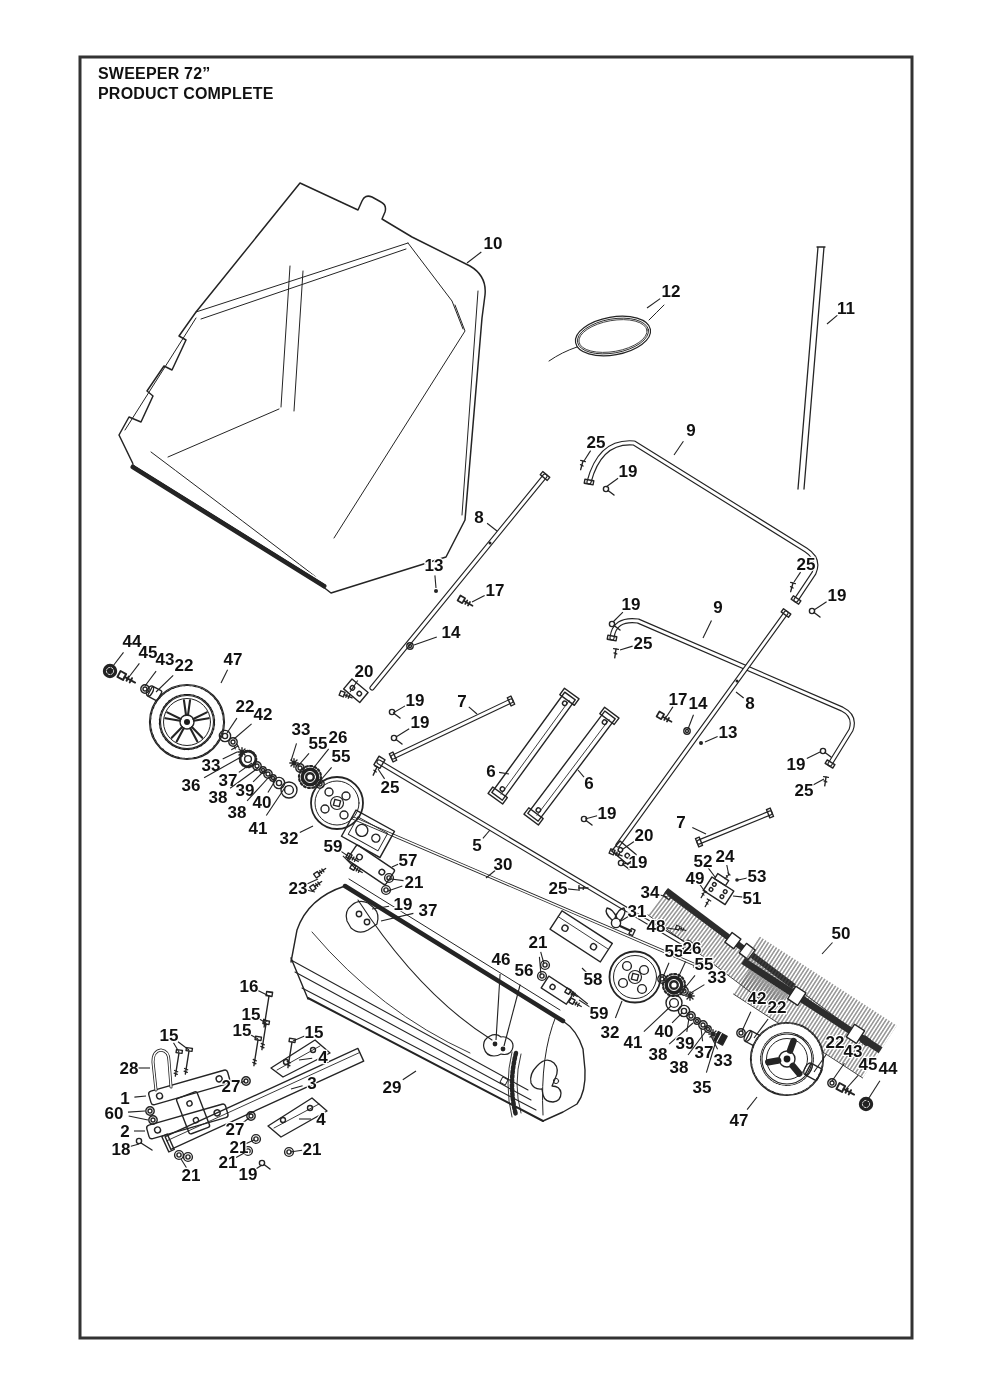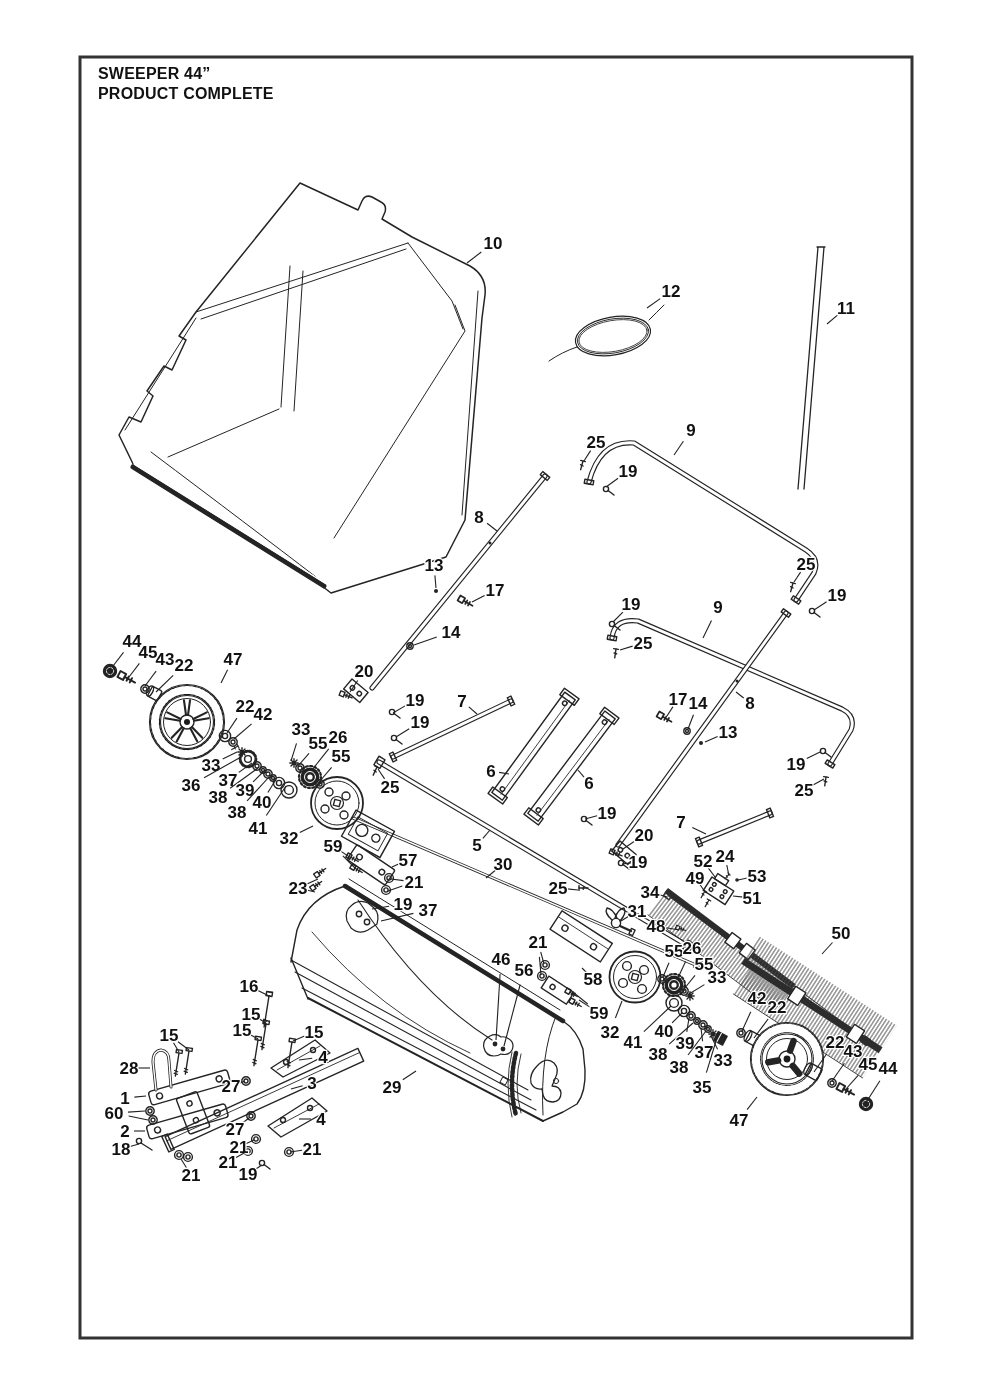--- a/index.html
+++ b/index.html
@@ -753,16 +753,16 @@
         <line x1="254.3" y1="1170.0" x2="262" y2="1165" class="leader"></line>
         <text x="248" y="1180" class="callout-label">19</text>
         <line x1="186.5" y1="1167.8" x2="181" y2="1159" class="leader"></line>
         <text x="191" y="1181" class="callout-label">21</text>
         <line x1="692.3" y1="827.4" x2="706" y2="834" class="leader"></line>
         <text x="681" y="828" class="callout-label">7</text>
       </g>
   </svg>
 
   <div class="title-block">
-    <div>SWEEPER 44”</div>
+    <div>SWEEPER 72”</div>
     <div>PRODUCT COMPLETE</div>
   </div>
 </div>
 
 </body></html>

